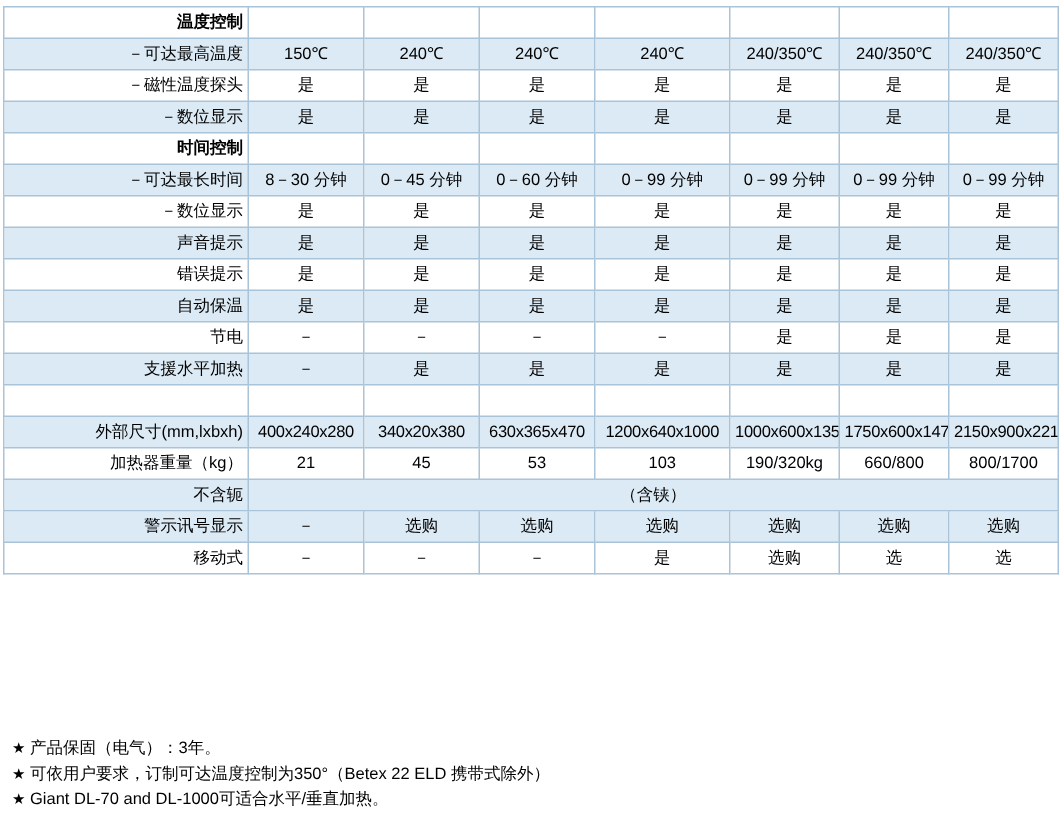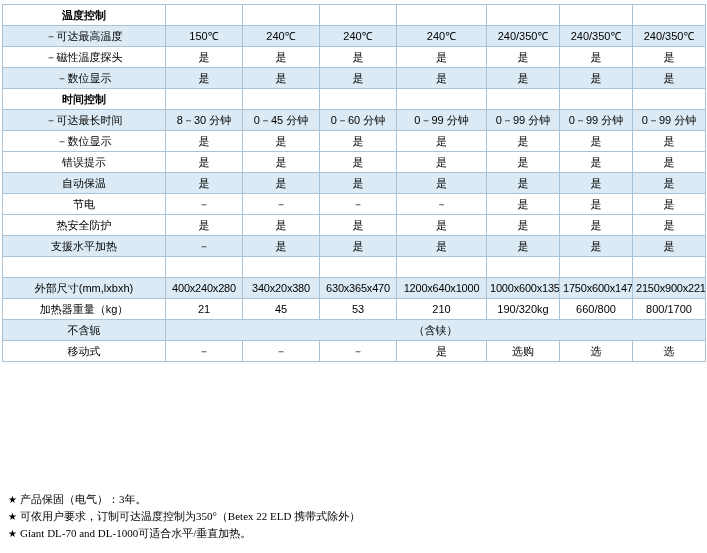--- a/index.html
+++ b/index.html
@@ -30,21 +30,21 @@
     border: 1px solid #a9c4d8;
     padding: 2px 3px;
     font-size: 11px;
     line-height: 14px;
     height: 16px;
     vertical-align: middle;
     overflow: hidden;
     white-space: nowrap;
   }
   td.label {
-    text-align: center;
+    text-align: right;
     padding-left: 6px;
   }
   td.val {
     text-align: center;
   }
   tr.blue td {
     background: #dbeaf4;
   }
   tr.white td {
     background: #ffffff;
@@ -64,21 +64,20 @@
     position: absolute;
     left: 8px;
     top: 487px;
     width: 690px;
   }
   .footnotes div {
     font-size: 11px;
     line-height: 16px;
     color: #000;
     white-space: nowrap;
-    font-family: Liberation Serif, serif;
   }
   .star {
     color: #000;
     font-size: 10px;
     margin-right: 3px;
   }
 </style>
 </head>
 <body>
 
@@ -159,20 +158,30 @@
         <tr class="white">
           <td class="label">－数位显示</td>
           <td class="val">是</td>
           <td class="val">是</td>
           <td class="val">是</td>
           <td class="val">是</td>
           <td class="val">是</td>
           <td class="val">是</td>
           <td class="val">是</td>
         </tr>
+        <tr class="blue">
+          <td class="label">声音提示</td>
+          <td class="val">是</td>
+          <td class="val">是</td>
+          <td class="val">是</td>
+          <td class="val">是</td>
+          <td class="val">是</td>
+          <td class="val">是</td>
+          <td class="val">是</td>
+        </tr>
         <tr class="white">
           <td class="label">错误提示</td>
           <td class="val">是</td>
           <td class="val">是</td>
           <td class="val">是</td>
           <td class="val">是</td>
           <td class="val">是</td>
           <td class="val">是</td>
           <td class="val">是</td>
         </tr>
@@ -185,30 +194,20 @@
           <td class="val">是</td>
           <td class="val">是</td>
           <td class="val">是</td>
         </tr>
         <tr class="white">
           <td class="label">节电</td>
           <td class="val">－</td>
           <td class="val">－</td>
           <td class="val">－</td>
           <td class="val">－</td>
-          <td class="val">是</td>
-          <td class="val">是</td>
-          <td class="val">是</td>
-        </tr>
-        <tr class="white">
-          <td class="label">热安全防护</td>
-          <td class="val">是</td>
-          <td class="val">是</td>
-          <td class="val">是</td>
-          <td class="val">是</td>
           <td class="val">是</td>
           <td class="val">是</td>
           <td class="val">是</td>
         </tr>
         <tr class="blue">
           <td class="label">支援水平加热</td>
           <td class="val">－</td>
           <td class="val">是</td>
           <td class="val">是</td>
           <td class="val">是</td>
@@ -234,28 +233,38 @@
           <td class="val smallnum">1200x640x1000</td>
           <td class="val smallnum">1000x600x1350</td>
           <td class="val smallnum">1750x600x1470</td>
           <td class="val smallnum">2150x900x2210</td>
         </tr>
         <tr class="white">
           <td class="label">加热器重量（kg）</td>
           <td class="val">21</td>
           <td class="val">45</td>
           <td class="val">53</td>
-          <td class="val">210</td>
+          <td class="val">103</td>
           <td class="val">190/320kg</td>
           <td class="val">660/800</td>
           <td class="val">800/1700</td>
         </tr>
         <tr class="blue">
           <td class="label">不含轭</td>
           <td class="val" colspan="7">（含铗）</td>
+        </tr>
+        <tr class="blue">
+          <td class="label">警示讯号显示</td>
+          <td class="val">－</td>
+          <td class="val">选购</td>
+          <td class="val">选购</td>
+          <td class="val">选购</td>
+          <td class="val">选购</td>
+          <td class="val">选购</td>
+          <td class="val">选购</td>
         </tr>
         <tr class="white">
           <td class="label">移动式</td>
           <td class="val">－</td>
           <td class="val">－</td>
           <td class="val">－</td>
           <td class="val">是</td>
           <td class="val">选购</td>
           <td class="val">选</td>
           <td class="val">选</td>

